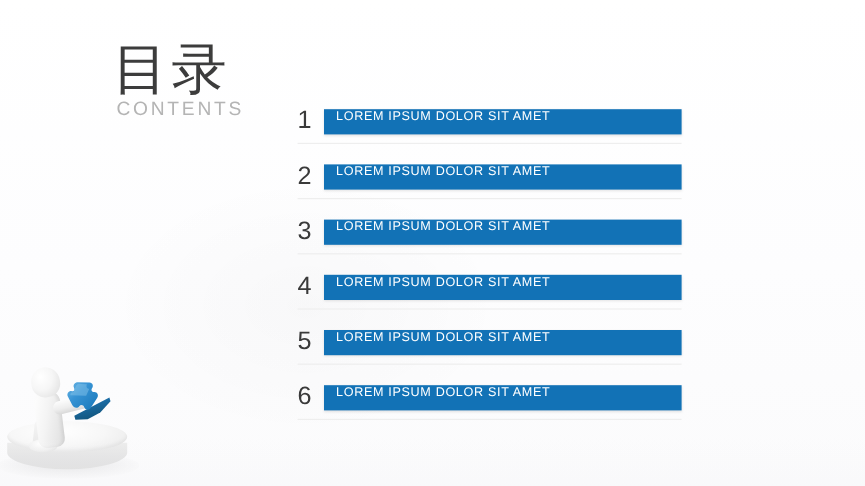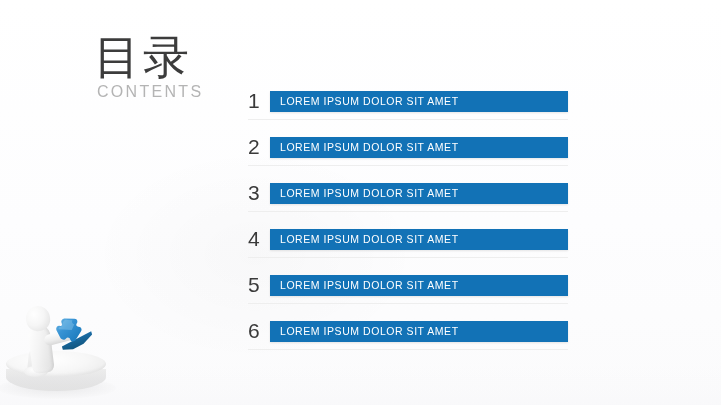--- a/index.html
+++ b/index.html
@@ -76,21 +76,20 @@
     color: #3a3a3a;
     font-weight: 400;
     text-align: left;
     letter-spacing: 0px;
   }
   .row-bar {
     flex: 1 1 auto;
     height: 21px;
     background: #1272b6;
     display: flex;
-    align-items: center;
     box-shadow: 0 1px 2px rgba(0,0,0,0.10);
   }
   .row-bar-text {
     color: #ffffff;
     font-size: 10.5px;
     line-height: 12px;
     letter-spacing: 0.55px;
     padding-left: 10px;
     white-space: nowrap;
     font-weight: 400;

